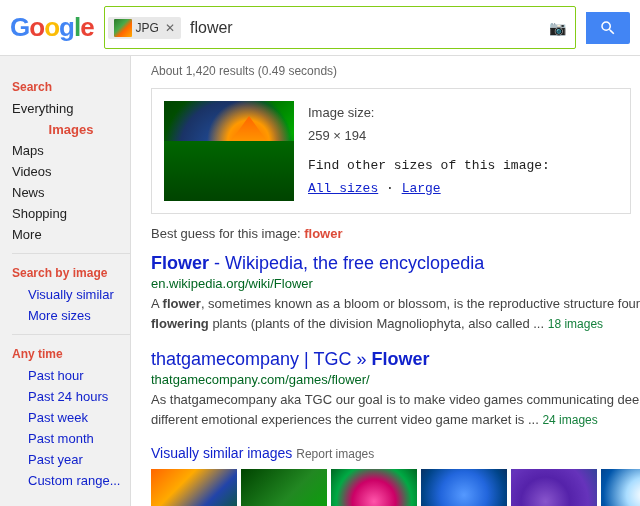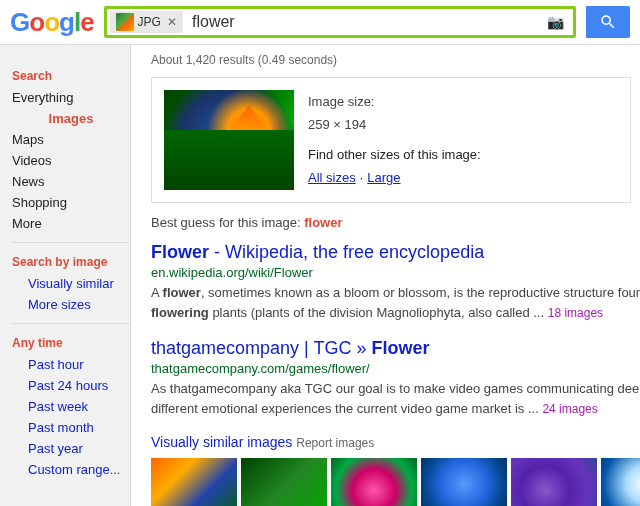--- a/index.html
+++ b/index.html
@@ -23,26 +23,26 @@
     .logo-g { color: #4285f4; }
     .logo-o1 { color: #ea4335; }
     .logo-o2 { color: #fbbc05; }
     .logo-g2 { color: #4285f4; }
     .logo-l { color: #34a853; }
     .logo-e { color: #ea4335; }
 
     #search-bar {
       display: flex;
       align-items: center;
-      border: 3px solid #84cc16;
+      border: 1px solid #84cc16;
       border-radius: 2px;
       background: #fff;
       flex: 1;
       max-width: 520px;
-      height: 32px;
+      height: 43px;
     }
     #image-chip {
       display: flex;
       align-items: center;
       gap: 4px;
       background: #e8e8e8;
       border-radius: 2px;
       margin: 3px;
       padding: 2px 6px;
       font-size: 12px;
@@ -175,21 +175,21 @@
     #best-guess a { color: #dd4b39; font-weight: bold; text-decoration: none; cursor: pointer; }
 
     
     .result-item { margin-bottom: 16px; max-width: 580px; }
     .result-title { font-size: 18px; margin-bottom: 2px; }
     .result-title a { color: #1122cc; text-decoration: none; }
     .result-title a b { font-weight: bold; }
     .result-url { color: #006621; font-size: 13px; margin-bottom: 3px; }
     .result-snippet { color: #444; font-size: 13px; line-height: 1.5; }
     .result-snippet b { font-weight: bold; }
-    .result-meta { color: #a21caf; font-size: 12px; }
+    .result-meta { color: #15803d; font-size: 12px; }
 
     
     #visually-similar-header {
       font-size: 14px;
       margin-bottom: 8px;
     }
     #visually-similar-header a { color: #1122cc; text-decoration: none; cursor: pointer; }
     #visually-similar-header .report { color: #666; font-size: 12px; margin-left: 0; cursor: pointer; }
 
     .image-grid {
@@ -264,21 +264,21 @@
   <div id="main">
     <div id="results-stats">About 1,420 results (0.49 seconds)</div>
 
     <div id="featured-result">
       <div id="featured-image"></div>
       <div id="featured-info">
         <div class="info-label">
           <span>Image size:</span><br>
           <span>259 × 194</span>
         </div>
-        <div style="margin-top:6px;">
+        <div style="margin-top:6px;font-family:Liberation Mono, monospace;">
           <span>Find other sizes of this image:</span><br>
           <a class="link-blue" href="#">All sizes</a>
           <span> · </span>
           <a class="link-blue" href="#">Large</a>
         </div>
       </div>
     </div>
 
     <div id="best-guess">
       <span>Best guess for this image:</span>

